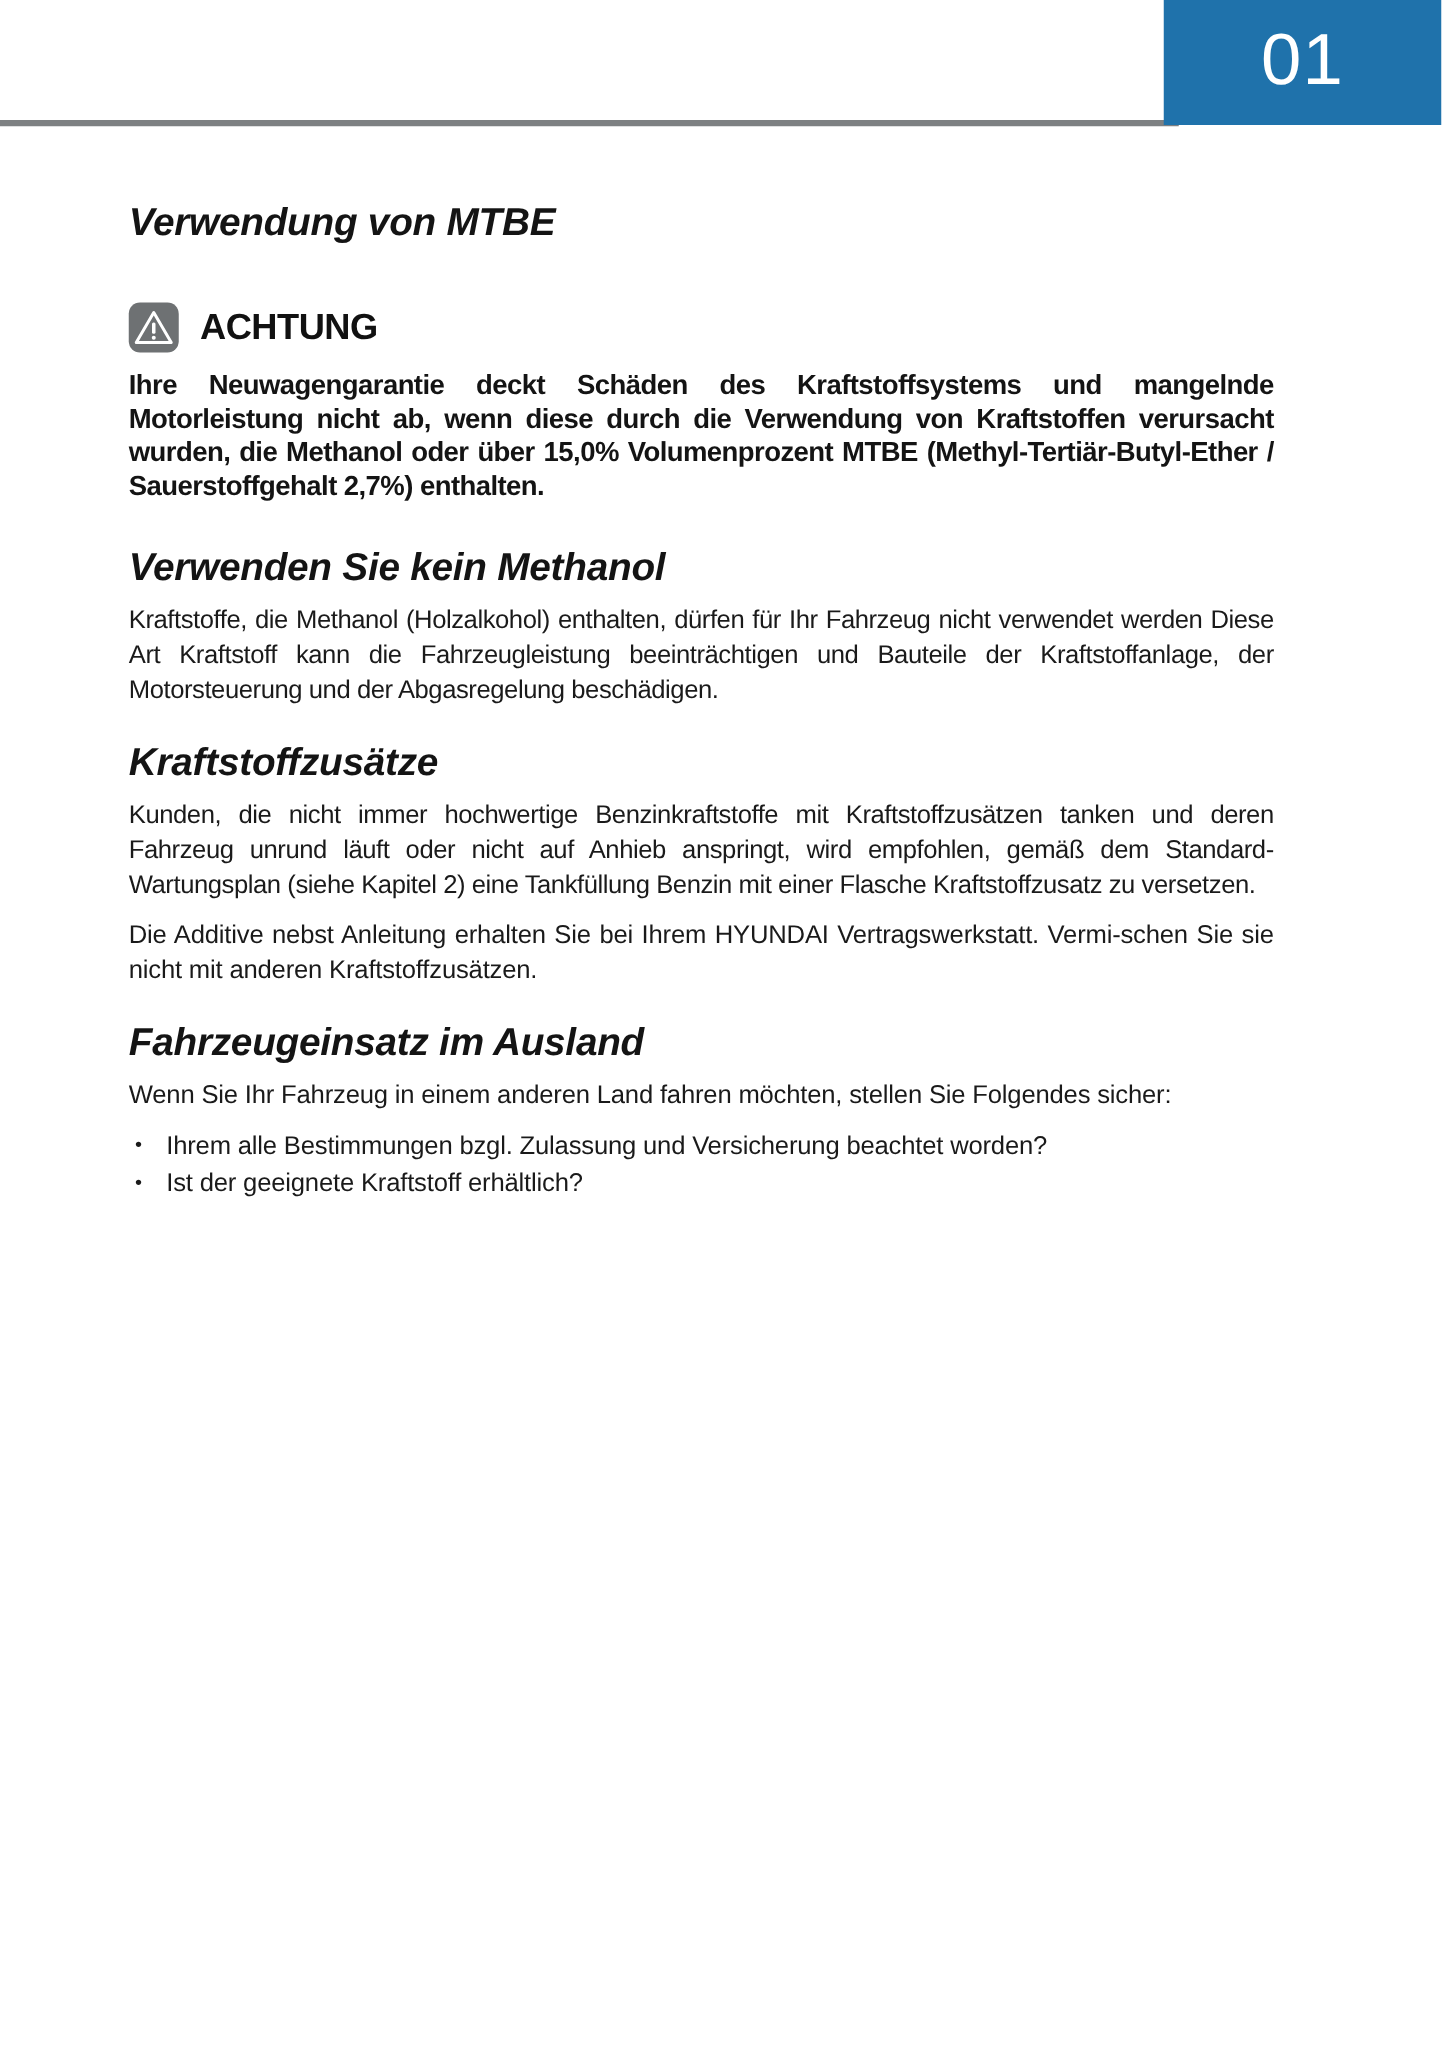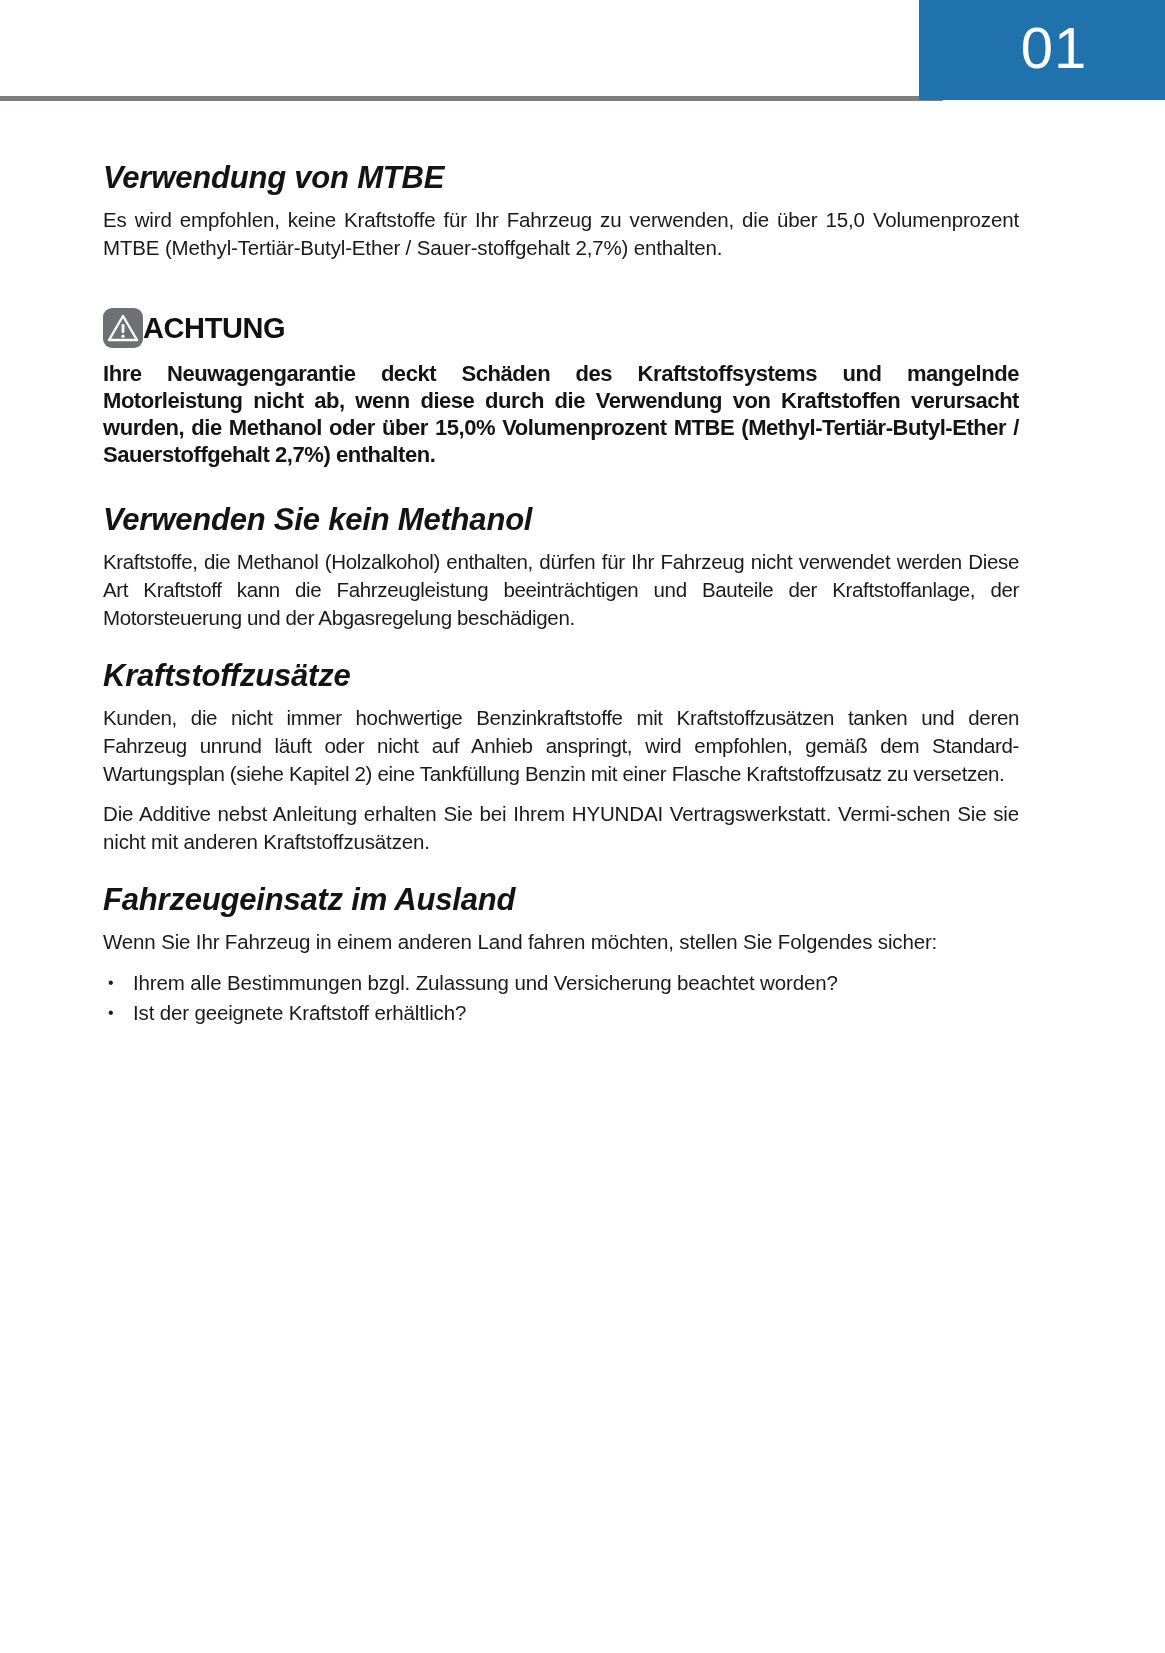--- a/index.html
+++ b/index.html
@@ -20,28 +20,27 @@
   .page-header {
     position: absolute;
     top: 0;
     left: 0;
     width: 1165px;
     height: 108px;
   }
   .chapter-tab {
     position: absolute;
     top: 0;
-    right: 0;
+    right: 12px;
     width: 222px;
     height: 100px;
     background: #1f72ab;
     display: flex;
     align-items: center;
     justify-content: center;
-    padding-left: 24px;
   }
   .chapter-number {
     color: #ffffff;
     font-size: 58px;
     line-height: 1;
     font-weight: 400;
     letter-spacing: 1px;
     font-family: "Liberation Sans", sans-serif;
     padding-bottom: 4px;
   }
@@ -92,21 +91,21 @@
   }
 
   
   .warning-block {
     margin-top: 46px;
     margin-bottom: 34px;
   }
   .warning-head {
     display: flex;
     align-items: center;
-    gap: 0;
+    gap: 17px;
     margin-bottom: 12px;
   }
   .warning-icon {
     width: 40px;
     height: 40px;
     border-radius: 9px;
     background: #6e7173;
     display: inline-flex;
     align-items: center;
     justify-content: center;
@@ -162,21 +161,20 @@
   <div class="header-rule"></div>
   <div class="chapter-tab">
     <span class="chapter-number">01</span>
   </div>
 </div>
 
 <div class="content">
 
   <div class="section">
     <h2 class="section-title">Verwendung von MTBE</h2>
-    <p class="body-text">Es wird empfohlen, keine Kraftstoffe für Ihr Fahrzeug zu verwenden, die über 15,0 Volumenprozent MTBE (Methyl-Tertiär-Butyl-Ether / Sauer-stoffgehalt 2,7%) enthalten.</p>
   </div>
 
   <div class="warning-block">
     <div class="warning-head">
       <span class="warning-icon">
         <svg width="32" height="30" viewBox="0 0 32 30" aria-hidden="true">
           <polygon points="16,3 30,27 2,27" fill="#6e7173" stroke="#ffffff" stroke-width="2.4" stroke-linejoin="round"></polygon>
           <rect x="14.6" y="11" width="2.8" height="9" rx="1.2" fill="#ffffff"></rect>
           <circle cx="16" cy="23.2" r="1.6" fill="#ffffff"></circle>
         </svg>

